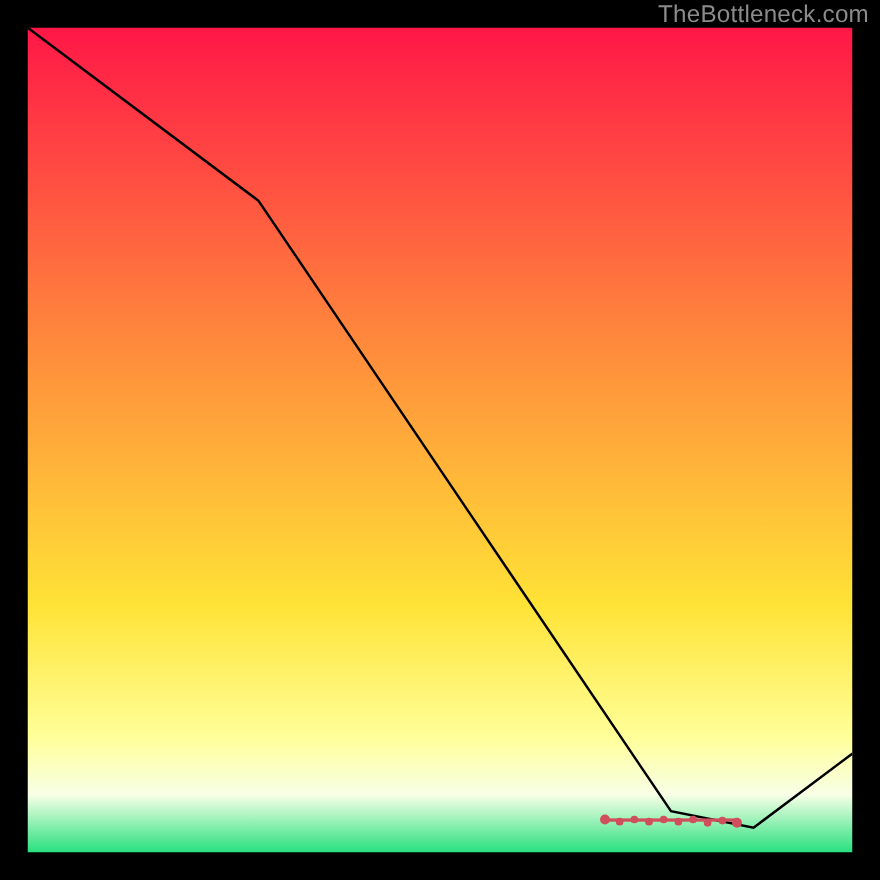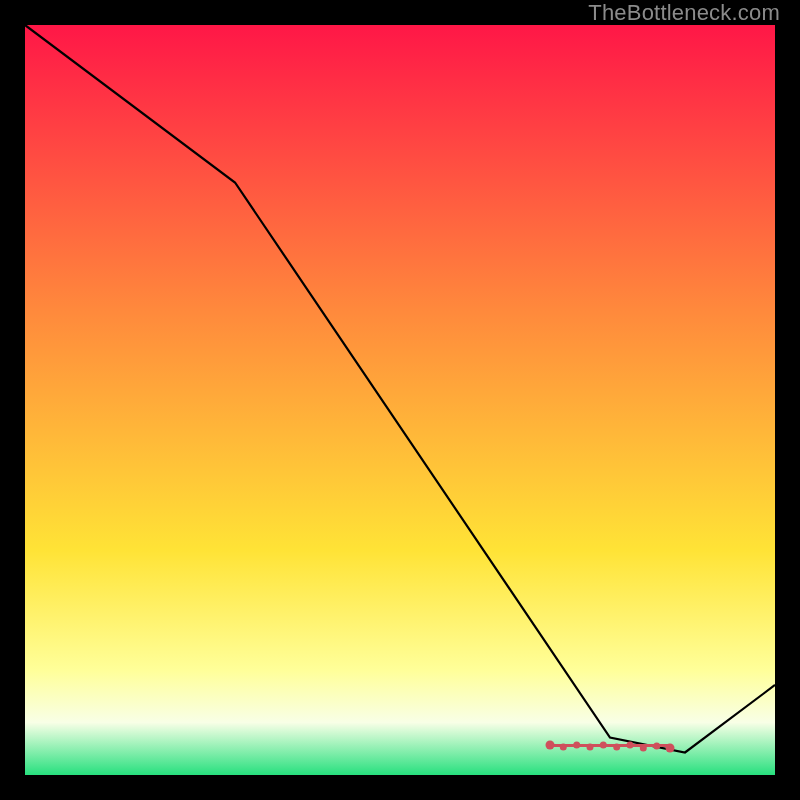--- a/index.html
+++ b/index.html
@@ -30,21 +30,21 @@
   }
   .line-layer {
     position: absolute;
     left: 0; top: 0;
     width: 100%;
     height: 100%;
   }
   .watermark {
     position: absolute;
     top: 0;
-    right: 20px;
+    right: 10px;
     font-family: Arial, Helvetica, sans-serif;
     font-size: 22px;
     font-weight: 400;
     color: #8b8b8b;
     letter-spacing: 0.2px;
   }
 </style>
 </head>
 <body>
 

